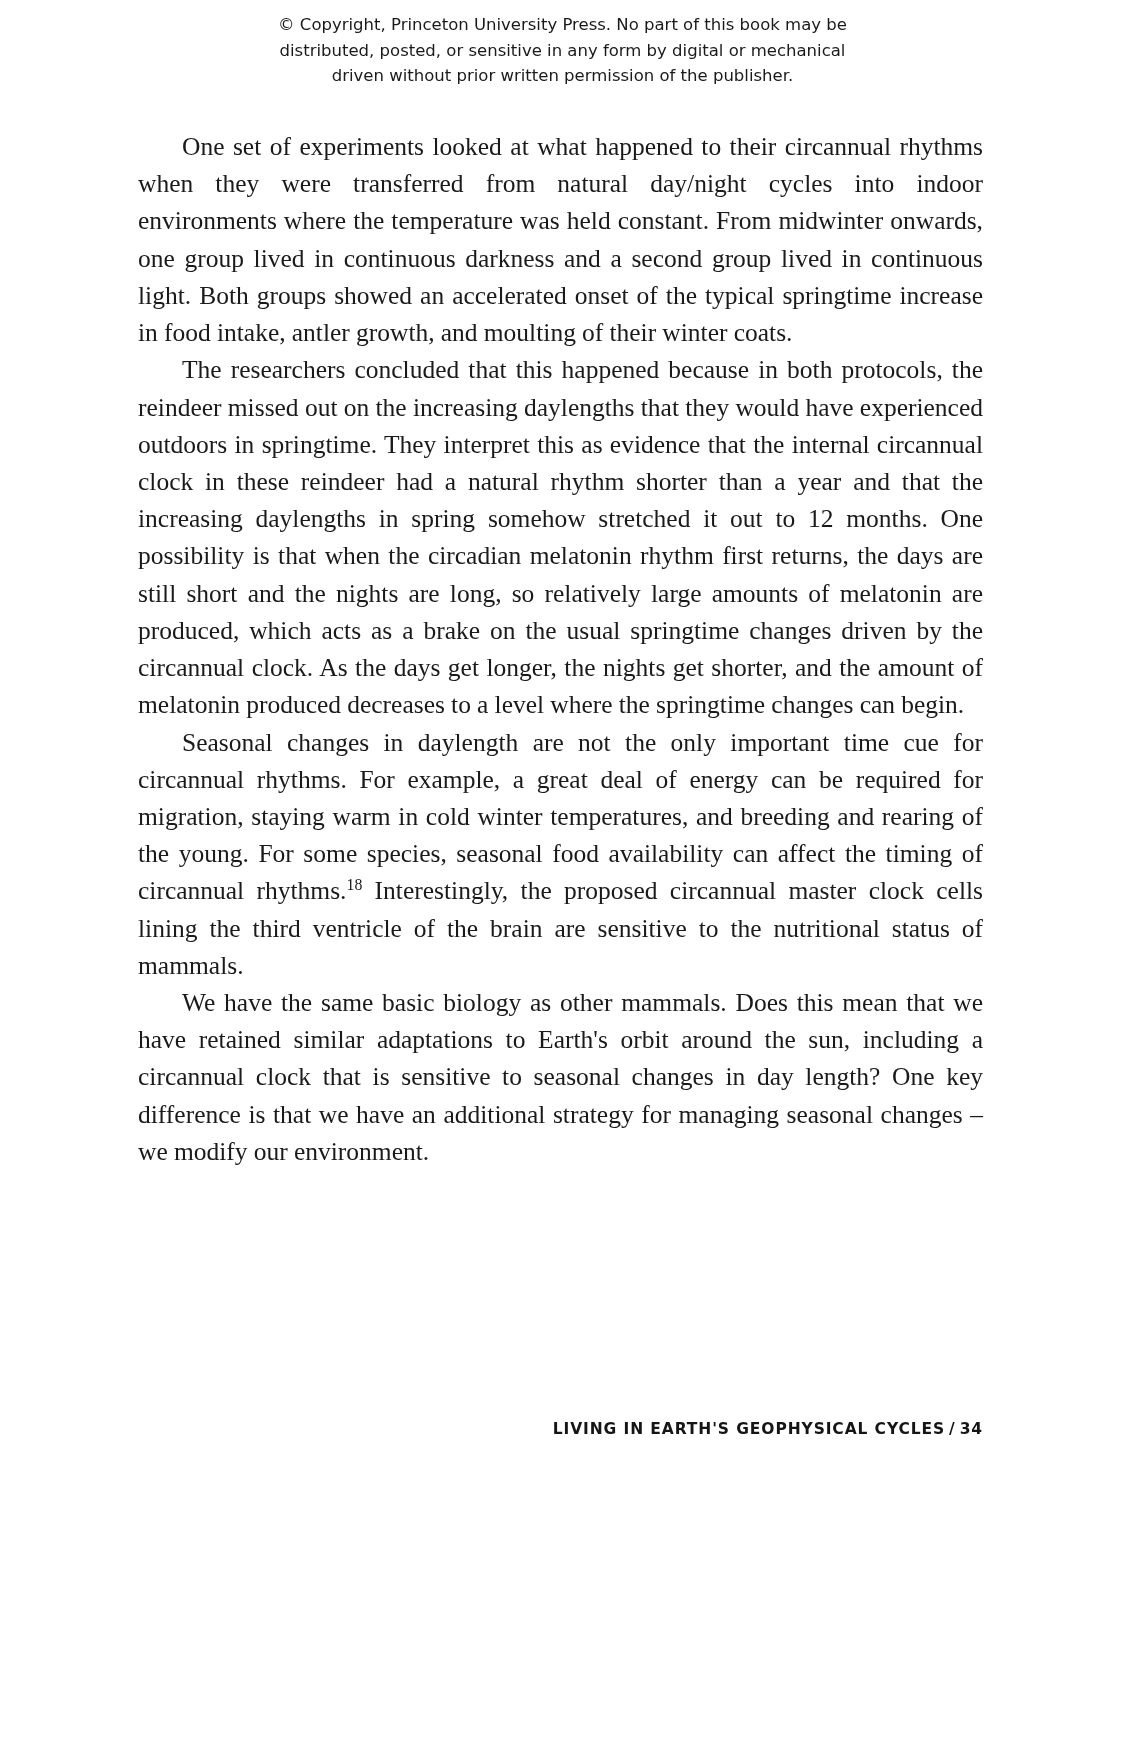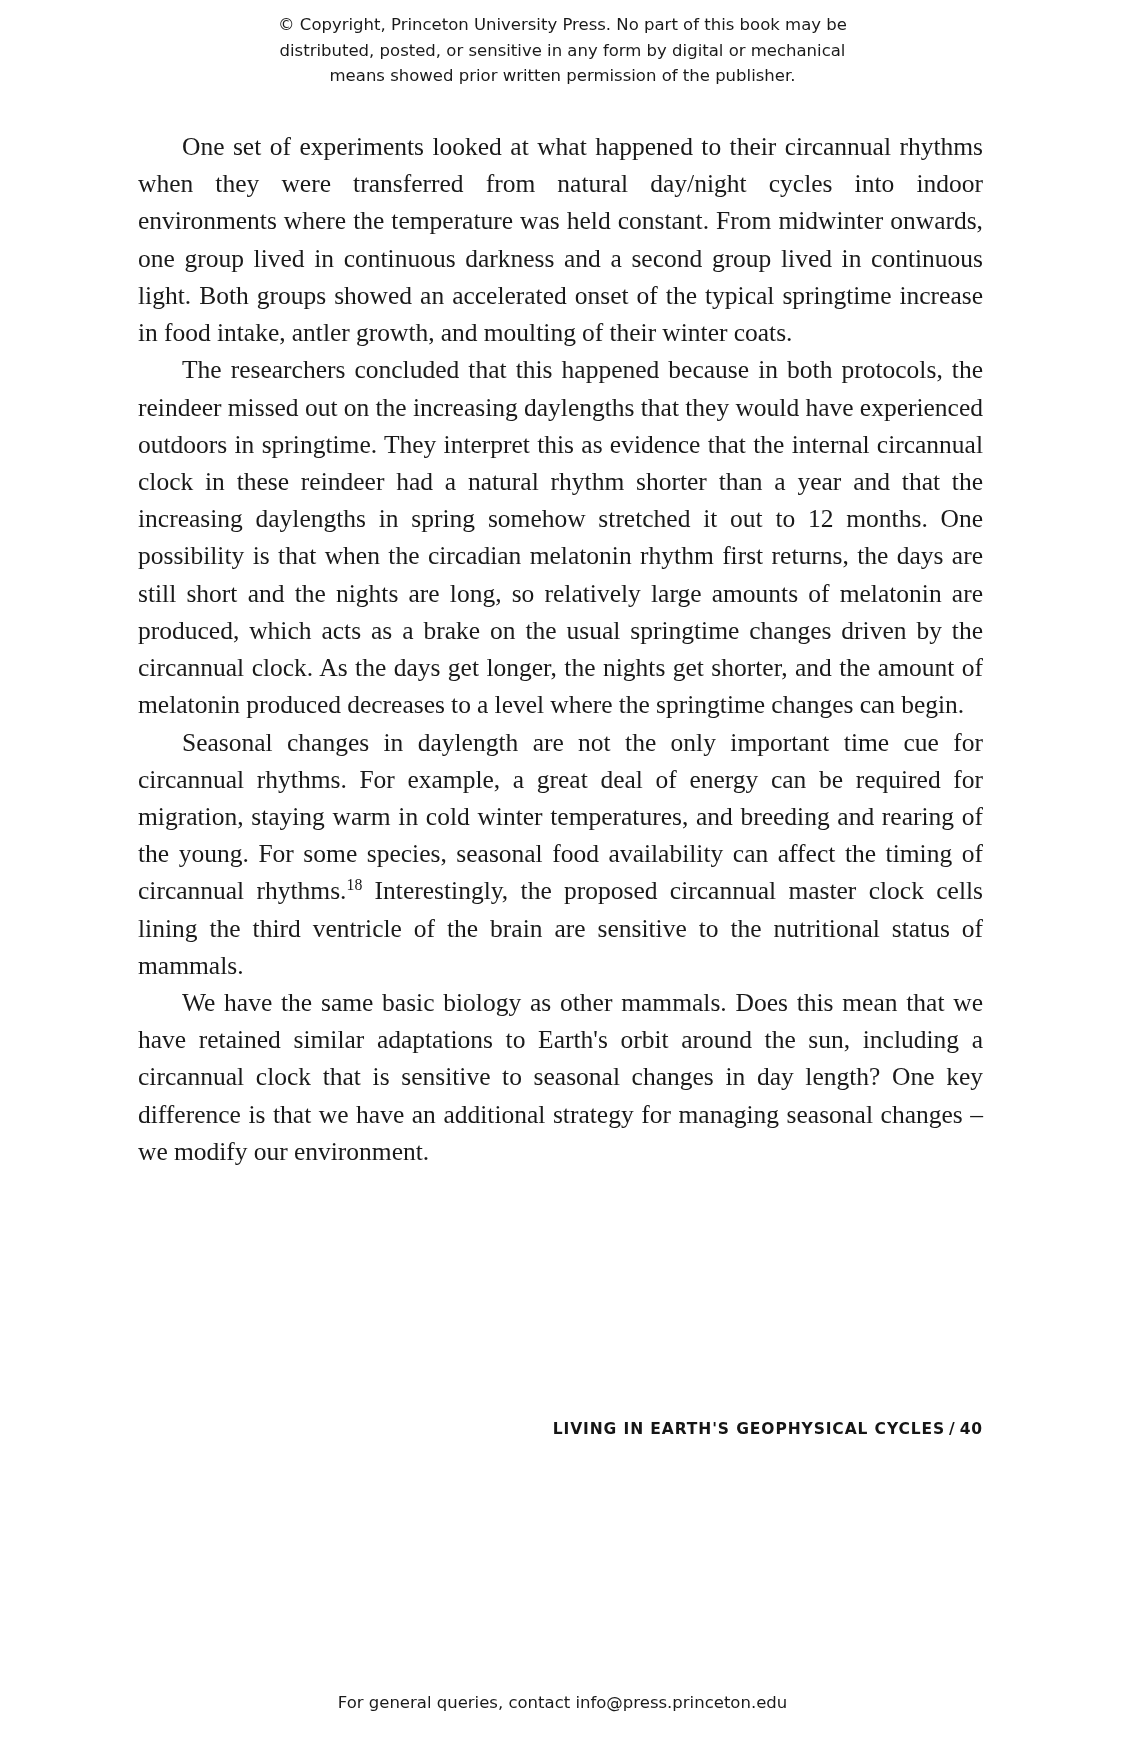--- a/index.html
+++ b/index.html
@@ -95,29 +95,28 @@
   }
 </style>
 </head>
 <body>
 
 <div class="page">
 
   <div class="copyright">
     <span class="line">© Copyright, Princeton University Press. No part of this book may be</span>
     <span class="line">distributed, posted, or sensitive in any form by digital or mechanical</span>
-    <span class="line">means showed prior written permission of the publisher.</span>
+    <span class="line">driven without prior written permission of the publisher.</span>
   </div>
 
   <div class="body-text">
     <p>One set of experiments looked at what happened to their circannual rhythms when they were transferred from natural day/night cycles into indoor environments where the temperature was held constant. From midwinter onwards, one group lived in continuous darkness and a second group lived in continuous light. Both groups showed an accelerated onset of the typical springtime increase in food intake, antler growth, and moulting of their winter coats.</p>
     <p>The researchers concluded that this happened because in both protocols, the reindeer missed out on the increasing daylengths that they would have experienced outdoors in springtime. They interpret this as evidence that the internal circannual clock in these reindeer had a natural rhythm shorter than a year and that the increasing daylengths in spring somehow stretched it out to 12 months. One possibility is that when the circadian melatonin rhythm first returns, the days are still short and the nights are long, so relatively large amounts of melatonin are produced, which acts as a brake on the usual springtime changes driven by the circannual clock. As the days get longer, the nights get shorter, and the amount of melatonin produced decreases to a level where the springtime changes can begin.</p>
     <p><span>Seasonal changes in daylength are not the only important time cue for circannual rhythms. For example, a great deal of energy can be required for migration, staying warm in cold winter temperatures, and breeding and rearing of the young. For some species, seasonal food availability can affect the timing of circannual rhythms.</span><sup>18</sup><span> Interestingly, the proposed circannual master clock cells lining the third ventricle of the brain are sensitive to the nutritional status of mammals.</span></p>
     <p>We have the same basic biology as other mammals. Does this mean that we have retained similar adaptations to Earth's orbit around the sun, including a circannual clock that is sensitive to seasonal changes in day length? One key difference is that we have an additional strategy for managing seasonal changes – we modify our environment.</p>
   </div>
 
   <div class="running-foot">
-    <span>LIVING IN EARTH'S  GEOPHYSICAL CYCLES</span><span class="sep">/</span><span>40</span>
+    <span>LIVING IN EARTH'S  GEOPHYSICAL CYCLES</span><span class="sep">/</span><span>34</span>
   </div>
 
-  <div class="footer-queries">For general queries, contact info@press.princeton.edu</div>
 
 </div>
 
 </body></html>

